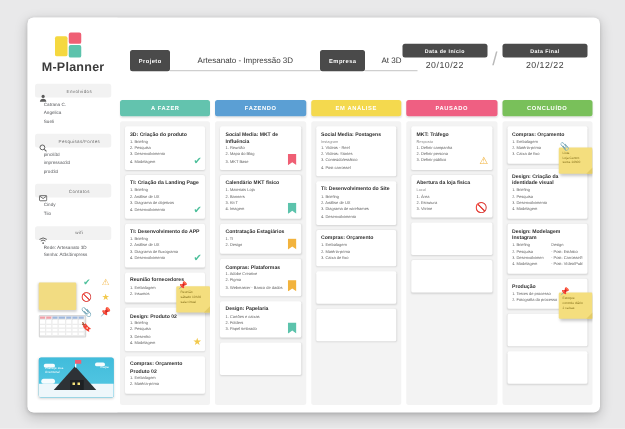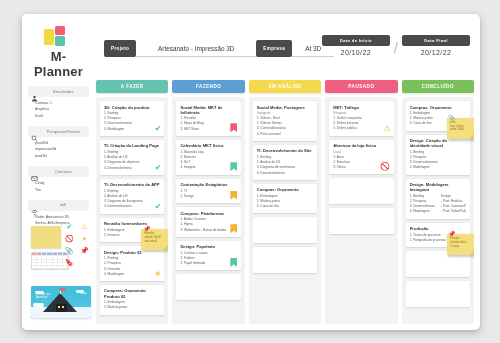--- a/index.html
+++ b/index.html
@@ -28,21 +28,21 @@
     background:#ffffff;
     padding:8px 5px 0 6px;
   }
   .logo-wrap { text-align:center; margin-top:3px; }
   .logo-marks { position:relative; height:22px; width:34px; margin:0 auto; }
   .lm { position:absolute; border-radius:1.5px; }
   .lm1 { left:2px;  top:4px;  width:10px; height:16px; background:#f5d83f; }
   .lm2 { left:13px; top:1px;  width:10px; height:9px;  background:#ef5f74; }
   .lm3 { left:13px; top:11px; width:10px; height:10px; background:#5cc3ac; }
   .logo-text {
-    font-size:13px; font-weight:bold; color:#3b3b3b;
+    font-size:10px; font-weight:bold; color:#3b3b3b;
     letter-spacing:.2px; margin-top:2px;
   }
 
   .side-sec { margin-top:7px; }
   .side-head {
     display:flex; align-items:center; gap:3px;
     background:#f2f2f2; border-radius:2px;
     padding:2px 3px;
   }
   .side-head .ico { width:7px; height:7px; flex:none; display:block; }

